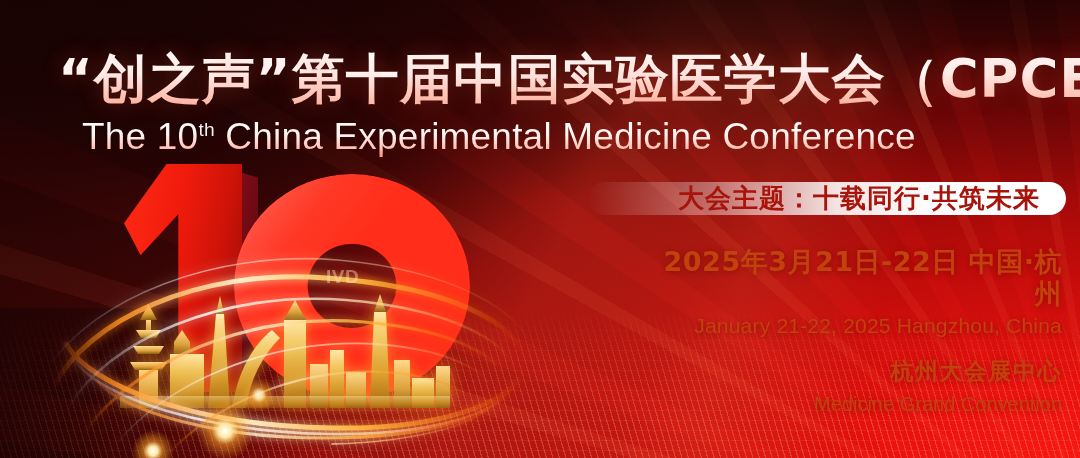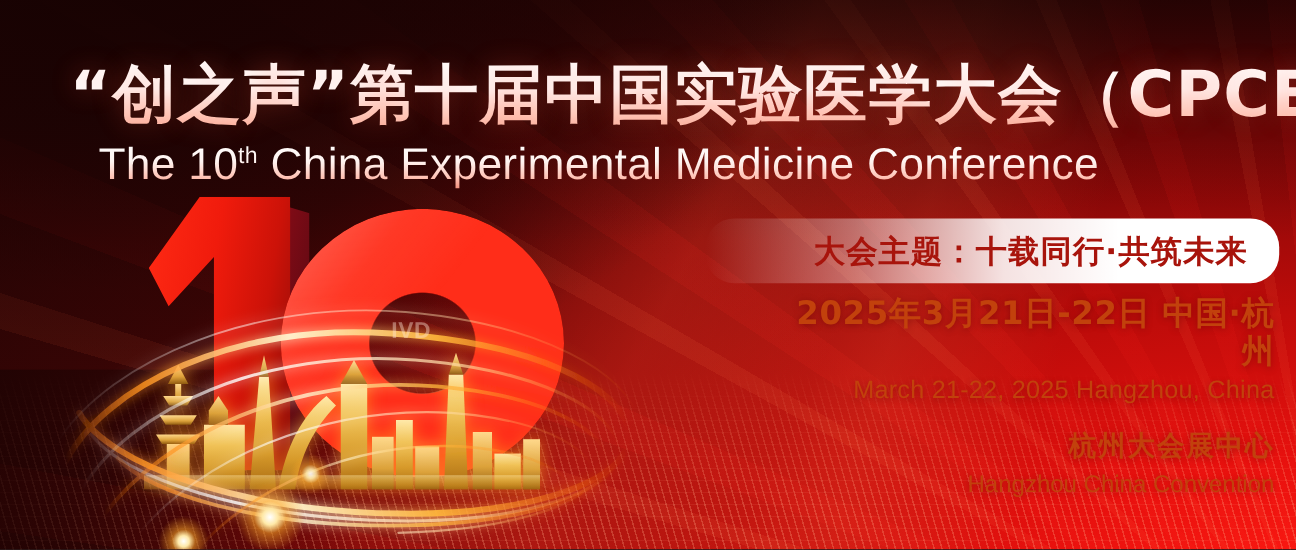--- a/index.html
+++ b/index.html
@@ -138,21 +138,21 @@
   .title-en{
     position:absolute;left:82px;top:116px;
     font-size:37px;font-weight:400;letter-spacing:.2px;white-space:nowrap;
     background:linear-gradient(180deg,#ffffff 0%,#fff4f1 44%,#ffc2b4 76%,#f08b78 100%);
     -webkit-background-clip:text;background-clip:text;color:transparent;
   }
   .title-en sup{font-size:.52em;vertical-align:super;}
 
   
   .theme-pill{
-    position:absolute;right:14px;top:182px;height:54px;
+    position:absolute;right:14px;top:182px;height:33px;
     display:flex;align-items:center;justify-content:flex-end;
     padding:0 26px 0 90px;border-radius:24px;
     background:linear-gradient(90deg, rgba(255,255,255,0) 0%, rgba(255,255,255,.38) 26%, rgba(255,255,255,.88) 52%, #ffffff 72%, #ffffff 100%);
   }
   .theme-text{
     font-size:26px;font-weight:700;letter-spacing:1px;white-space:nowrap;
     font-family:"DejaVu Sans","Liberation Sans",sans-serif;
     color:#a8140c;
   }
 
@@ -284,20 +284,20 @@
   <div class="title-cn">“创之声”第十届中国实验医学大会（CPCEM）</div>
 
   <div class="title-en"><span>The 10</span><sup>th</sup><span> China Experimental Medicine Conference</span></div>
 
   <div class="theme-pill">
     <span class="theme-text">大会主题：十载同行·共筑未来</span>
   </div>
 
   <div class="info">
     <div class="date-cn">2025年3月21日-22日  中国·杭州</div>
-    <div class="date-en">March 21-22, 2025 Hangzhou, China</div>
+    <div class="date-en">January 21-22, 2025 Hangzhou, China</div>
     <div class="venue-cn">杭州大会展中心</div>
     <div class="venue-en">
-      <div>Hangzhou China Convention</div>
+      <div>Medicine Grand Convention</div>
     </div>
   </div>
 
 </div>
 
 </body></html>

